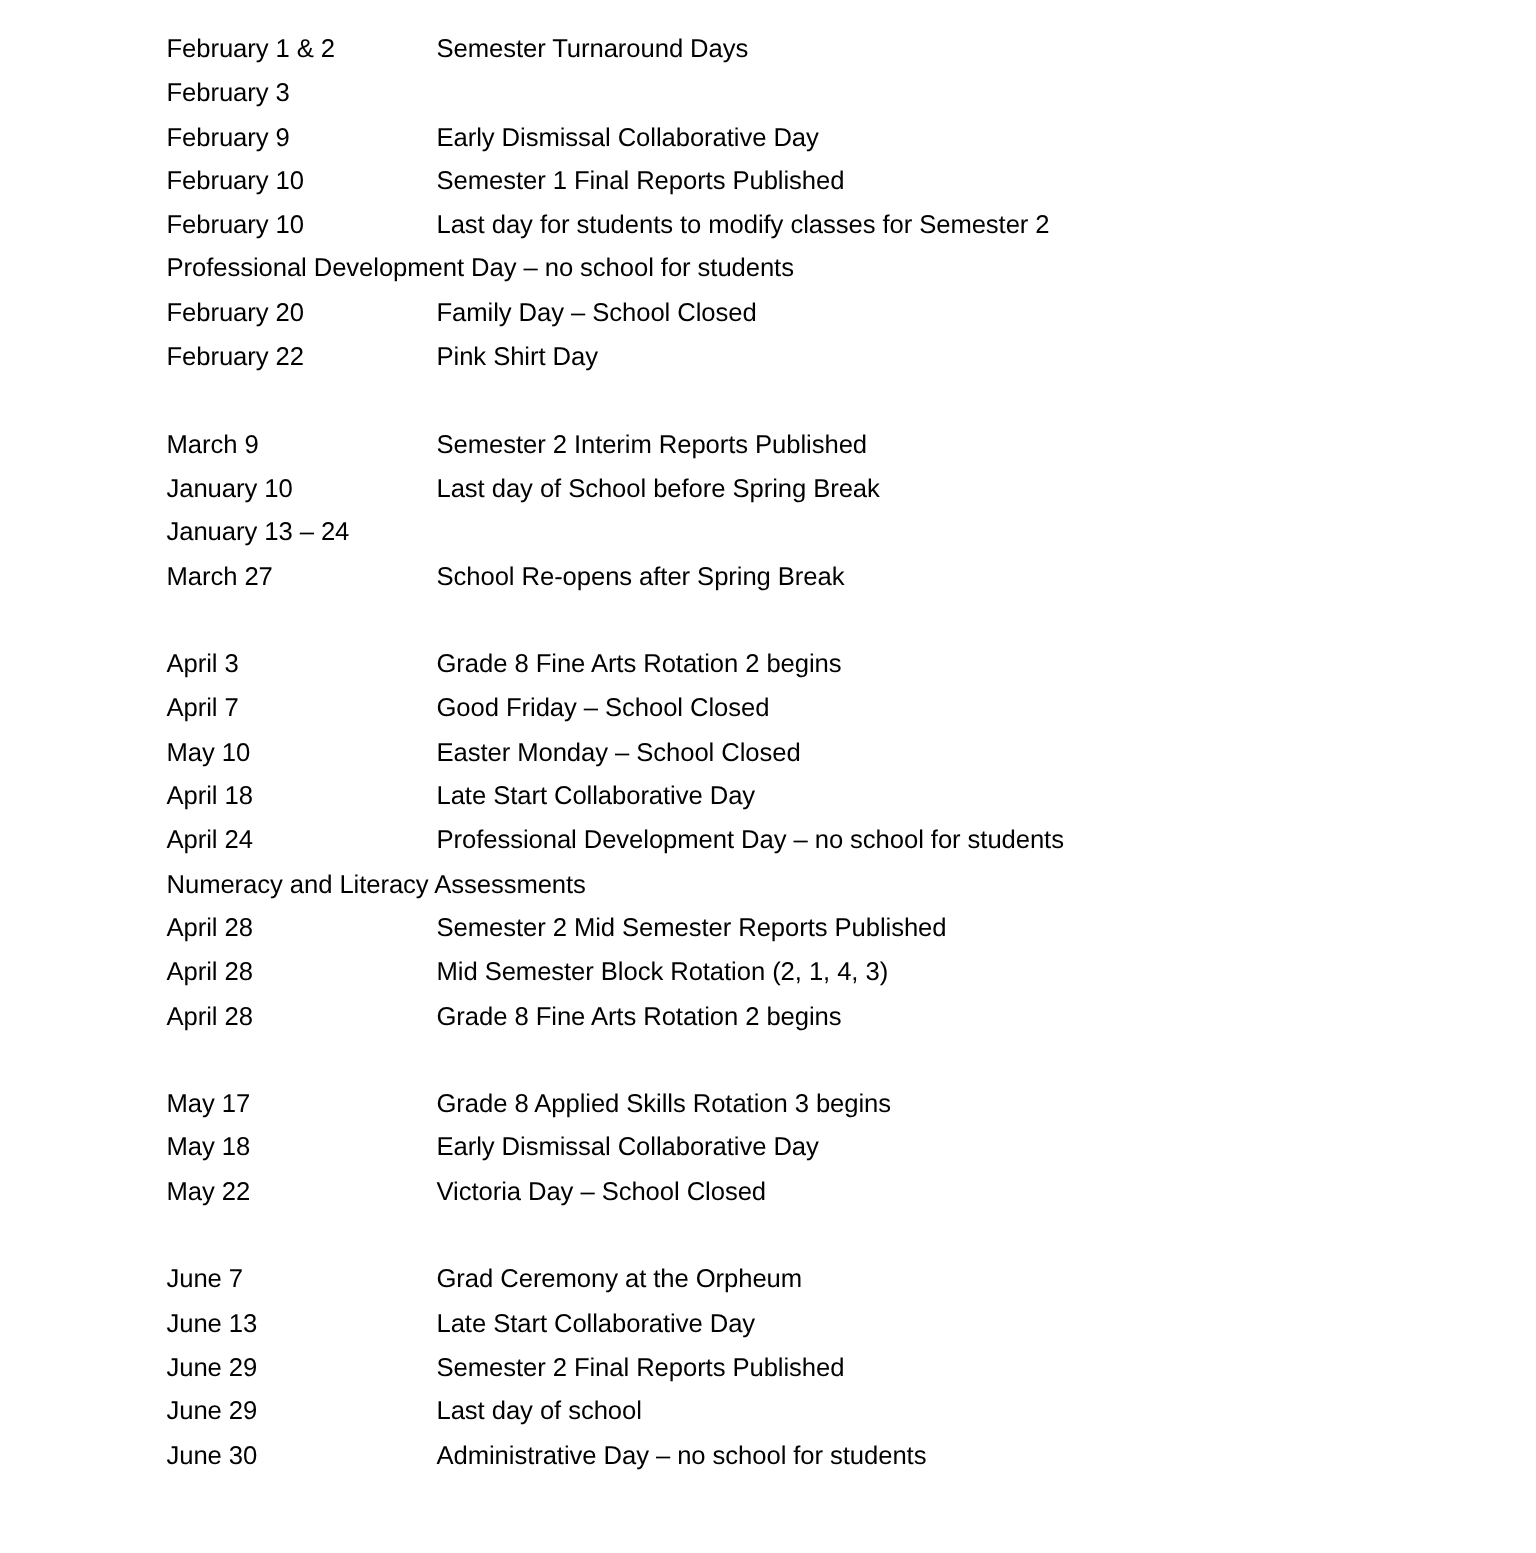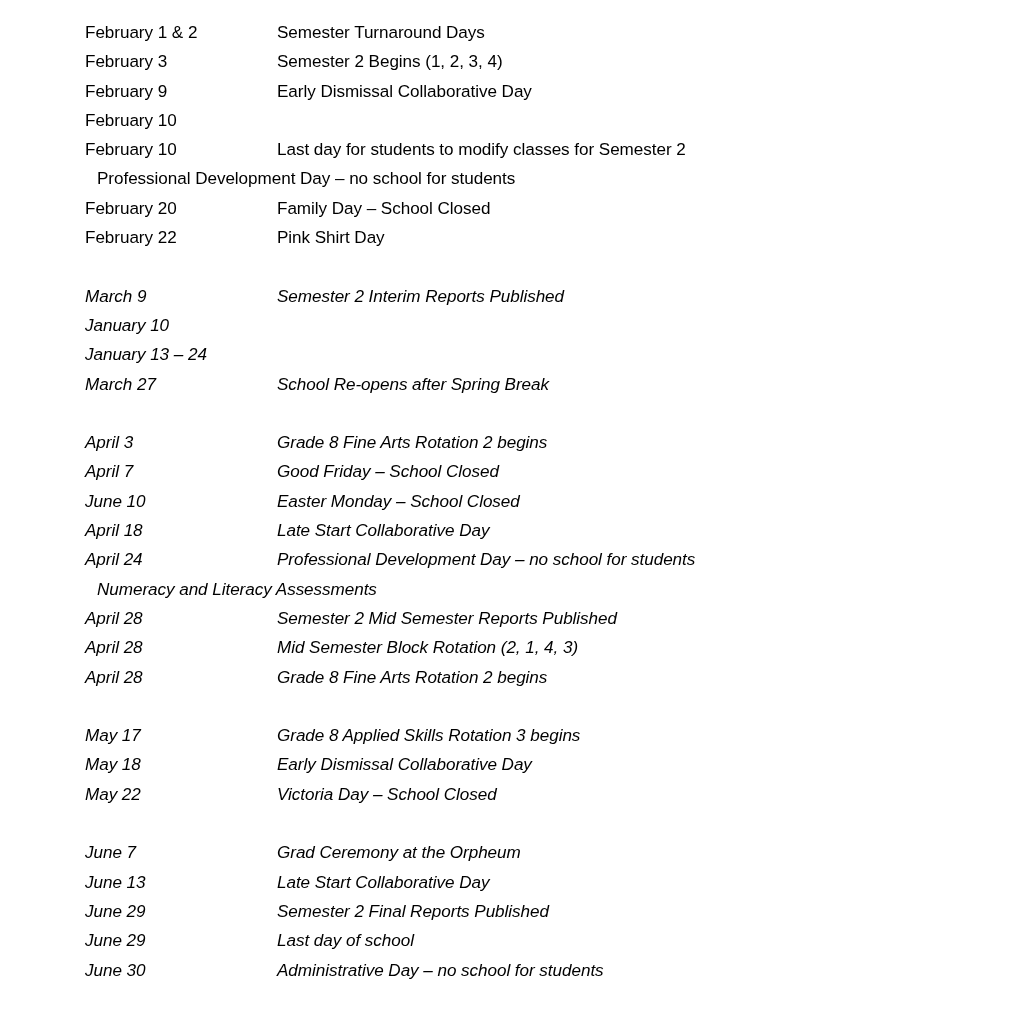--- a/index.html
+++ b/index.html
@@ -19,63 +19,61 @@
     width: 1024px;
     height: 1035px;
     padding-top: 18px;
     box-sizing: border-box;
   }
   .section {
     display: block;
   }
   .section + .section {
     margin-top: 29.3px;
-    font-style: italic;
   }
   .event-row {
     display: flex;
     align-items: baseline;
     height: 29.3px;
     line-height: 29.3px;
-    padding-left: 85px;
+    padding-left: 111px;
     box-sizing: border-box;
     white-space: nowrap;
   }
   .event-date {
     width: 180px;
     flex: 0 0 180px;
     font-size: 17.1px;
     letter-spacing: -0.05px;
   }
   .event-desc {
     flex: 1 1 auto;
     font-size: 17.1px;
     letter-spacing: -0.05px;
-    margin-left: 12px;
   }
 </style>
 </head>
 <body>
 
 <div id="calendar-document">
     <div class="section">
       <div class="event-row">
         <span class="event-date">February 1 &amp; 2</span>
         <span class="event-desc">Semester Turnaround Days</span>
       </div>
       <div class="event-row">
         <span class="event-date">February 3</span>
-        <span class="event-desc">Semester 2 Begins (1, 2, 3, 4)</span>
       </div>
       <div class="event-row">
         <span class="event-date">February 9</span>
         <span class="event-desc">Early Dismissal Collaborative Day</span>
       </div>
       <div class="event-row">
         <span class="event-date">February 10</span>
+        <span class="event-desc">Semester 1 Final Reports Published</span>
       </div>
       <div class="event-row">
         <span class="event-date">February 10</span>
         <span class="event-desc">Last day for students to modify classes for Semester 2</span>
       </div>
       <div class="event-row">
         <span class="event-desc">Professional Development Day – no school for students</span>
       </div>
       <div class="event-row">
         <span class="event-date">February 20</span>
@@ -86,40 +84,41 @@
         <span class="event-desc">Pink Shirt Day</span>
       </div>
     </div>
     <div class="section">
       <div class="event-row">
         <span class="event-date">March 9</span>
         <span class="event-desc">Semester 2 Interim Reports Published</span>
       </div>
       <div class="event-row">
         <span class="event-date">January 10</span>
+        <span class="event-desc">Last day of School before Spring Break</span>
       </div>
       <div class="event-row">
         <span class="event-date">January 13 – 24</span>
       </div>
       <div class="event-row">
         <span class="event-date">March 27</span>
         <span class="event-desc">School Re-opens after Spring Break</span>
       </div>
     </div>
     <div class="section">
       <div class="event-row">
         <span class="event-date">April 3</span>
         <span class="event-desc">Grade 8 Fine Arts Rotation 2 begins</span>
       </div>
       <div class="event-row">
         <span class="event-date">April 7</span>
         <span class="event-desc">Good Friday – School Closed</span>
       </div>
       <div class="event-row">
-        <span class="event-date">June 10</span>
+        <span class="event-date">May 10</span>
         <span class="event-desc">Easter Monday – School Closed</span>
       </div>
       <div class="event-row">
         <span class="event-date">April 18</span>
         <span class="event-desc">Late Start Collaborative Day</span>
       </div>
       <div class="event-row">
         <span class="event-date">April 24</span>
         <span class="event-desc">Professional Development Day – no school for students</span>
       </div>

